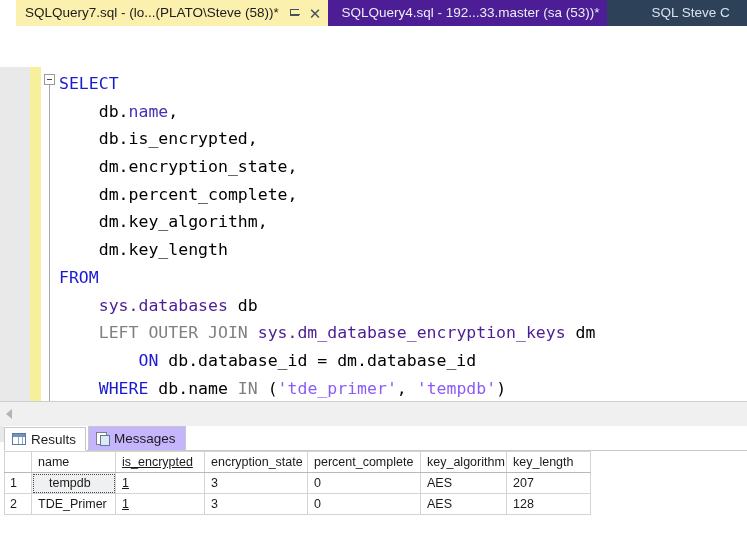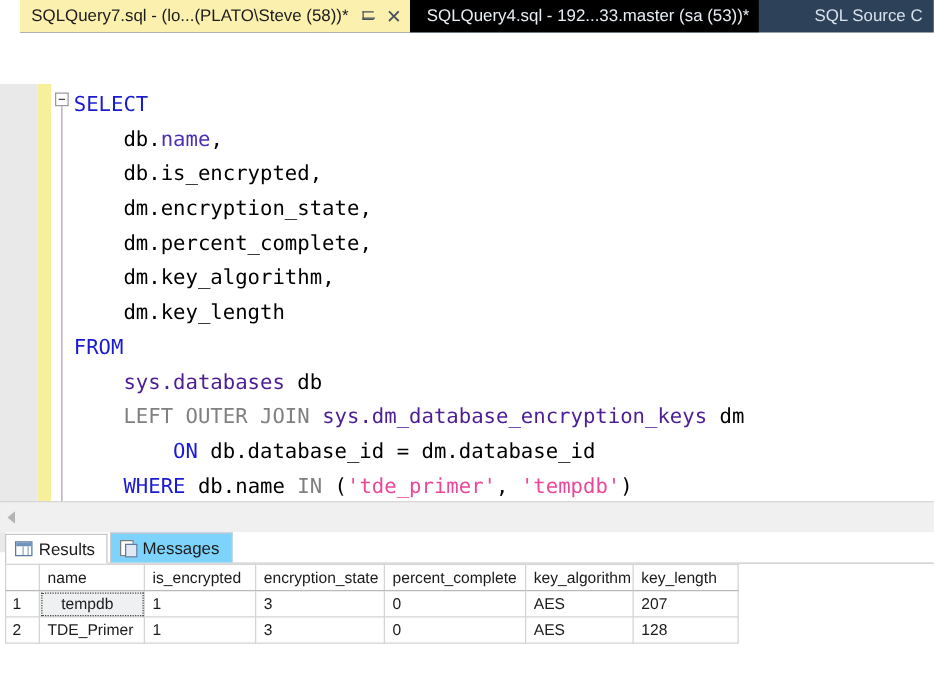--- a/index.html
+++ b/index.html
@@ -33,21 +33,21 @@
     padding: 0 7px 0 9px;
     font-size: 13.5px;
     white-space: nowrap;
     user-select: none;
   }
   .tab.active {
     background: #fbf0ae;
     color: #1b1b1b;
   }
   .tab.inactive {
-    background: #000000;
+    background: #4c1d95;
     color: #e9eef4;
     padding-left: 13px;
   }
   .tab-title { line-height: 26px; }
   .tab-icons {
     display: flex;
     align-items: center;
     margin-left: 10px;
     gap: 9px;
   }
@@ -149,21 +149,21 @@
     font-size: 16.5px;
     line-height: 27.7px;
     color: #000000;
     white-space: pre;
   }
   .code .ln { display: block; height: 27.7px; }
   .kw   { color: #1a1ad2; }      
   .kwg  { color: #808080; }      
   .obj  { color: #4c1d95; }      
   .col  { color: #4a2fb8; }      
-  .str  { color: #ec4899; }      
+  .str  { color: #8b5cf6; }      
   .plain{ color: #000000; }
 
   
   .zoombar {
     position: absolute; left: 0; top: 401px;
     width: 747px; height: 25px;
     background: #f0f0f0;
     border-top: 1px solid #cfcfcf;
     display: flex;
     align-items: stretch;
@@ -218,21 +218,21 @@
     align-items: flex-end;
   }
   .rtab {
     display: flex;
     align-items: center;
     gap: 5px;
     height: 24px;
     padding: 0 9px 0 7px;
     font-size: 13.5px;
     color: #1b1b1b;
-    background: #7dd3fc;
+    background: #c4b5fd;
     border: 1px solid #c8c8c8;
     border-bottom: none;
     margin-right: 2px;
     white-space: nowrap;
   }
   .rtab.active {
     background: #ffffff;
     border-bottom: 1px solid #ffffff;
     margin-bottom: -1px;
   }
@@ -301,21 +301,21 @@
     font-size: 12.5px;
     color: #1b1b1b;
   }
   .grid th.rowhdr, .grid td.rowhdr {
     width: 27px;
     border-left: 1px solid #d4d4d4;
     padding-left: 5px;
     background: #ffffff;
   }
   .w-name { width: 84px; }
-  .w-isenc { width: 89px; }
+  .w-isenc { width: 89px; text-decoration: underline; }
   .w-encstate { width: 103px; }
   .w-pct { width: 113px; }
   .w-keyalg { width: 86px; }
   .w-keylen { width: 84px; }
   td.selected-cell {
     background: #eff0f1;
     outline: 1px dotted #4a4a4a;
     outline-offset: -2px;
     padding-left: 17px;
   }
@@ -329,21 +329,21 @@
     <div class="tab active">
       <span class="tab-title">SQLQuery7.sql - (lo...(PLATO\Steve (58))*</span>
       <span class="tab-icons">
         <span class="pin-icon"></span>
         <span class="close-icon">✕</span>
       </span>
     </div>
     <div class="tab inactive">
       <span class="tab-title">SQLQuery4.sql - 192...33.master (sa (53))*</span>
     </div>
-    <span class="toolwin-label">SQL Source C</span>
+    <span class="toolwin-label">SQL Steve C</span>
   </div>
 
   <div class="editor">
     <div class="gutter-margin"></div>
     <div class="change-bar"></div>
     <div class="outline-col">
       <div class="collapse-box"></div>
       <div class="outline-line"></div>
       <div class="outline-tick"></div>
       <div class="outline-tick2"></div>

